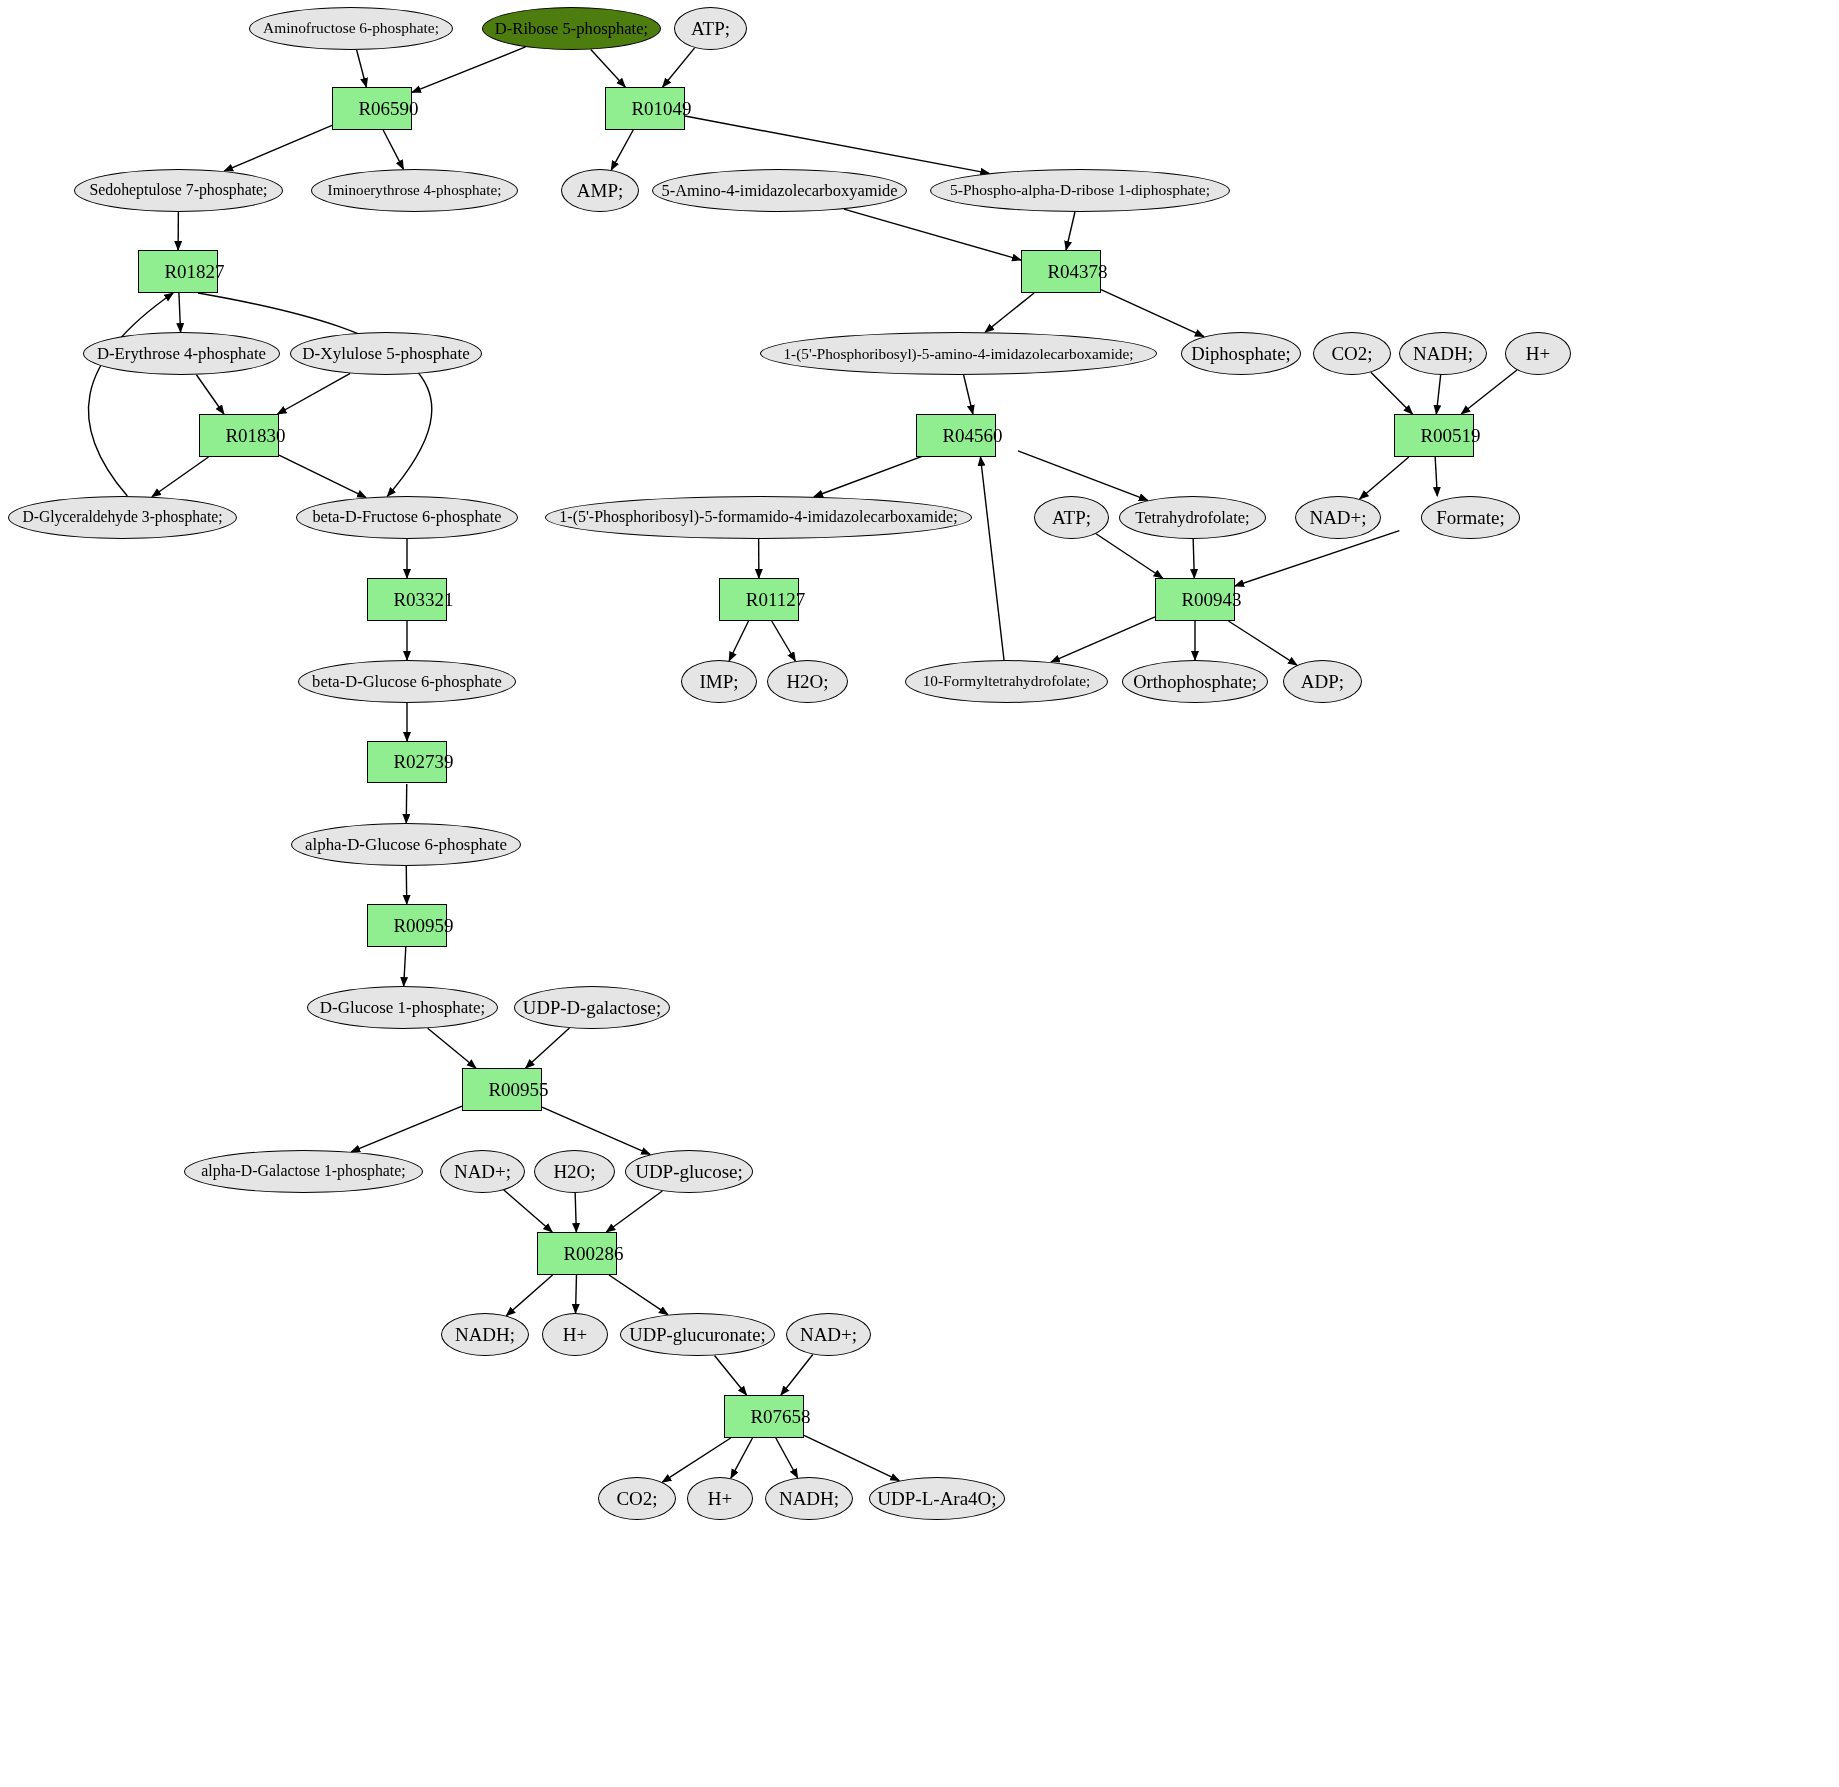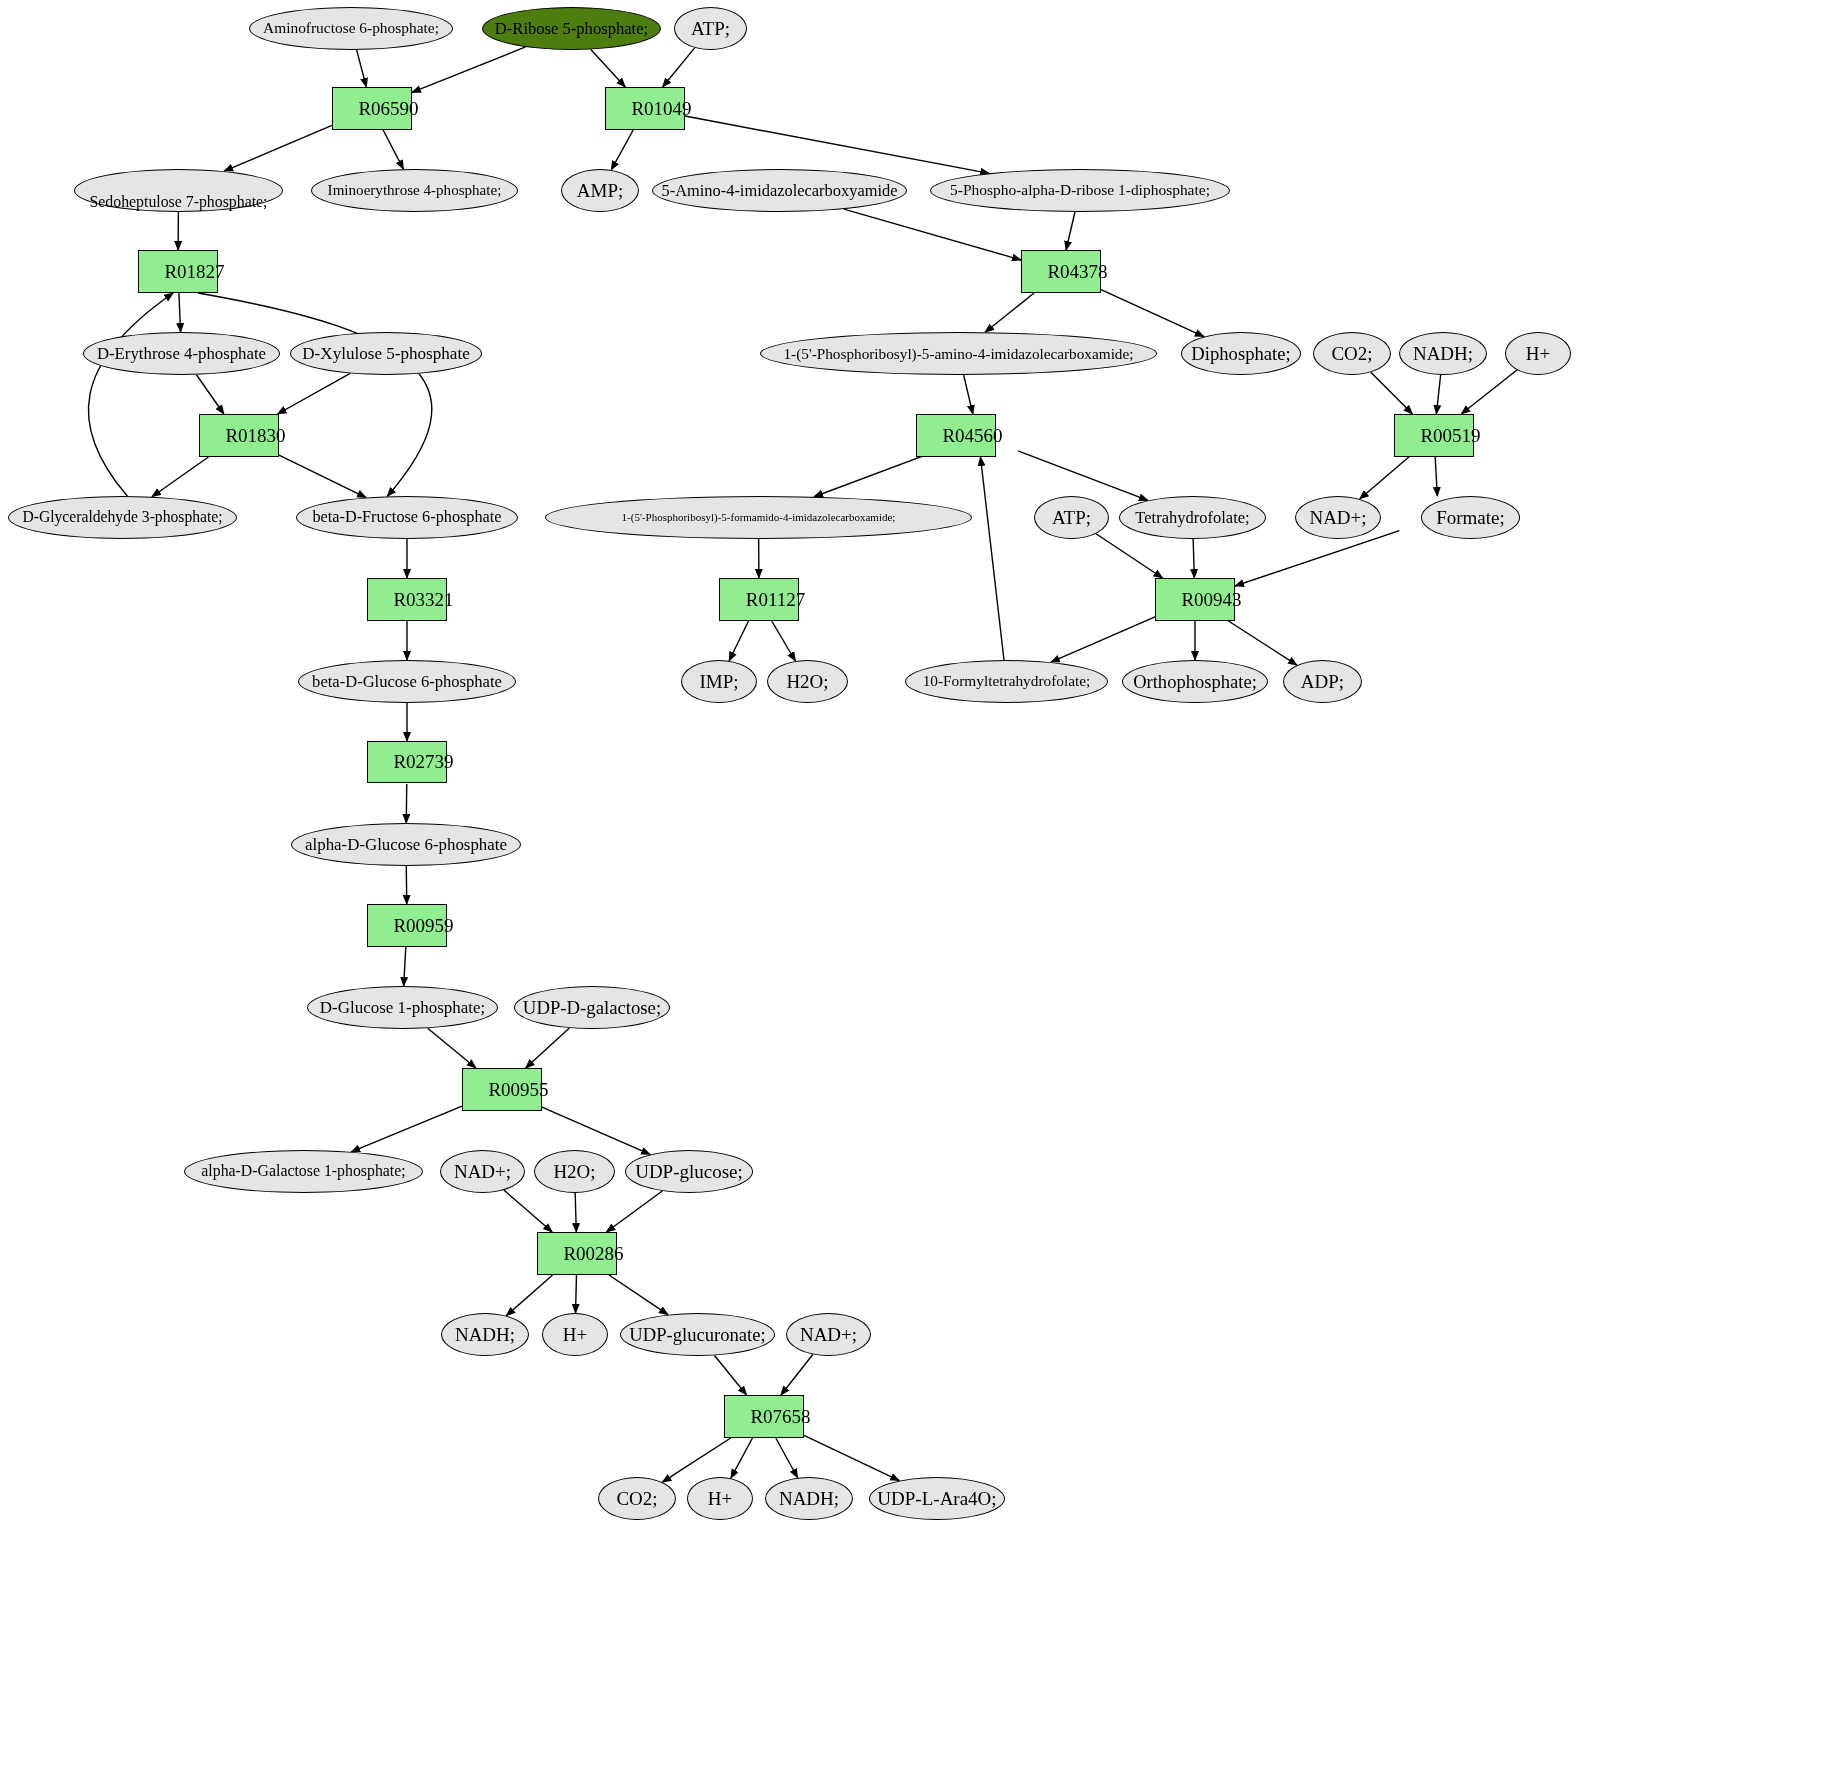--- a/index.html
+++ b/index.html
@@ -95,21 +95,21 @@
       </div>
       <div class="node cpd" style="left: 674px; top: 7px; width: 73px; height: 43px;">
         <span>ATP;</span>
       </div>
       <div class="node rxn" style="left: 332px; top: 87px; width: 80px; height: 43px;">
         <span>R06590</span>
       </div>
       <div class="node rxn" style="left: 605px; top: 87px; width: 80px; height: 43px;">
         <span>R01049</span>
       </div>
-      <div class="node cpd" style="left: 74px; top: 169px; width: 209px; height: 43px; align-items: flex-end;">
+      <div class="node cpd" style="left: 74px; top: 169px; width: 209px; height: 43px;">
         <span style="font-size: 15.8333px;">Sedoheptulose 7-phosphate;</span>
       </div>
       <div class="node cpd" style="left: 311px; top: 169px; width: 207px; height: 43px;">
         <span style="font-size: 15.0905px;">Iminoerythrose 4-phosphate;</span>
       </div>
       <div class="node cpd" style="left: 561px; top: 169px; width: 78px; height: 43px;">
         <span>AMP;</span>
       </div>
       <div class="node cpd" style="left: 652px; top: 169px; width: 255px; height: 43px;">
         <span style="font-size: 16.4122px;">5-Amino-4-imidazolecarboxyamide</span>
@@ -153,21 +153,21 @@
       <div class="node rxn" style="left: 1394px; top: 414px; width: 80px; height: 43px;">
         <span>R00519</span>
       </div>
       <div class="node cpd" style="left: 8px; top: 496px; width: 229px; height: 43px;">
         <span style="font-size: 15.6513px;">D-Glyceraldehyde 3-phosphate;</span>
       </div>
       <div class="node cpd" style="left: 296px; top: 496px; width: 222px; height: 43px;">
         <span style="font-size: 16.2634px;">beta-D-Fructose 6-phosphate</span>
       </div>
       <div class="node cpd" style="left: 545px; top: 496px; width: 427px; height: 43px;">
-        <span style="font-size: 11px;">1-(5'-Phosphoribosyl)-5-formamido-4-imidazolecarboxamide;</span>
+        <span style="font-size: 16px;">1-(5'-Phosphoribosyl)-5-formamido-4-imidazolecarboxamide;</span>
       </div>
       <div class="node cpd" style="left: 1034px; top: 496px; width: 75px; height: 43px;">
         <span>ATP;</span>
       </div>
       <div class="node cpd" style="left: 1119px; top: 496px; width: 147px; height: 43px;">
         <span style="font-size: 16.5163px; text-align: right;">Tetrahydrofolate;</span>
       </div>
       <div class="node cpd" style="left: 1295px; top: 496px; width: 86px; height: 43px;">
         <span>NAD+;</span>
       </div>

